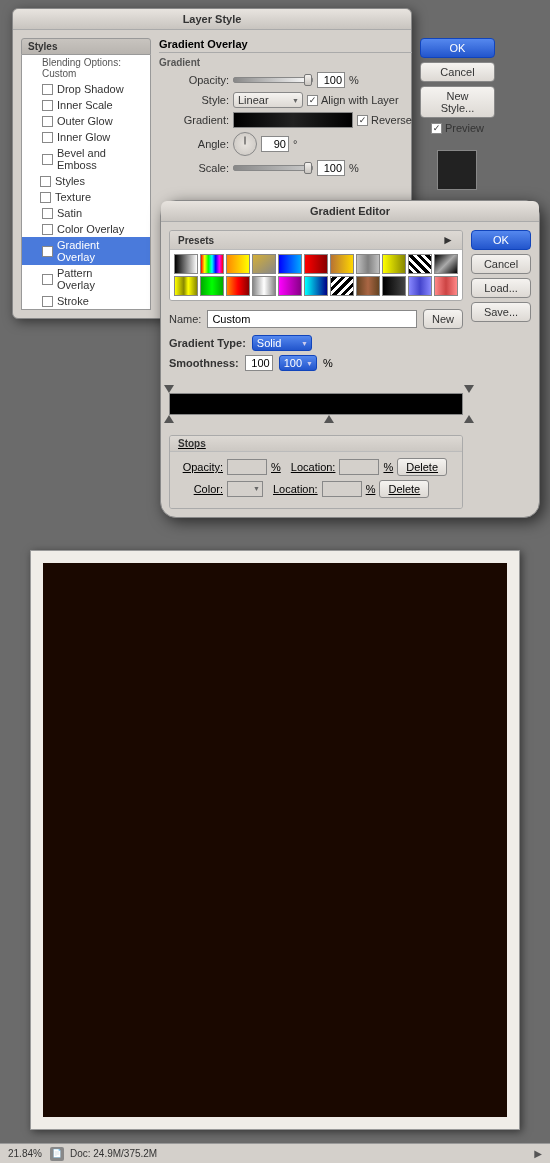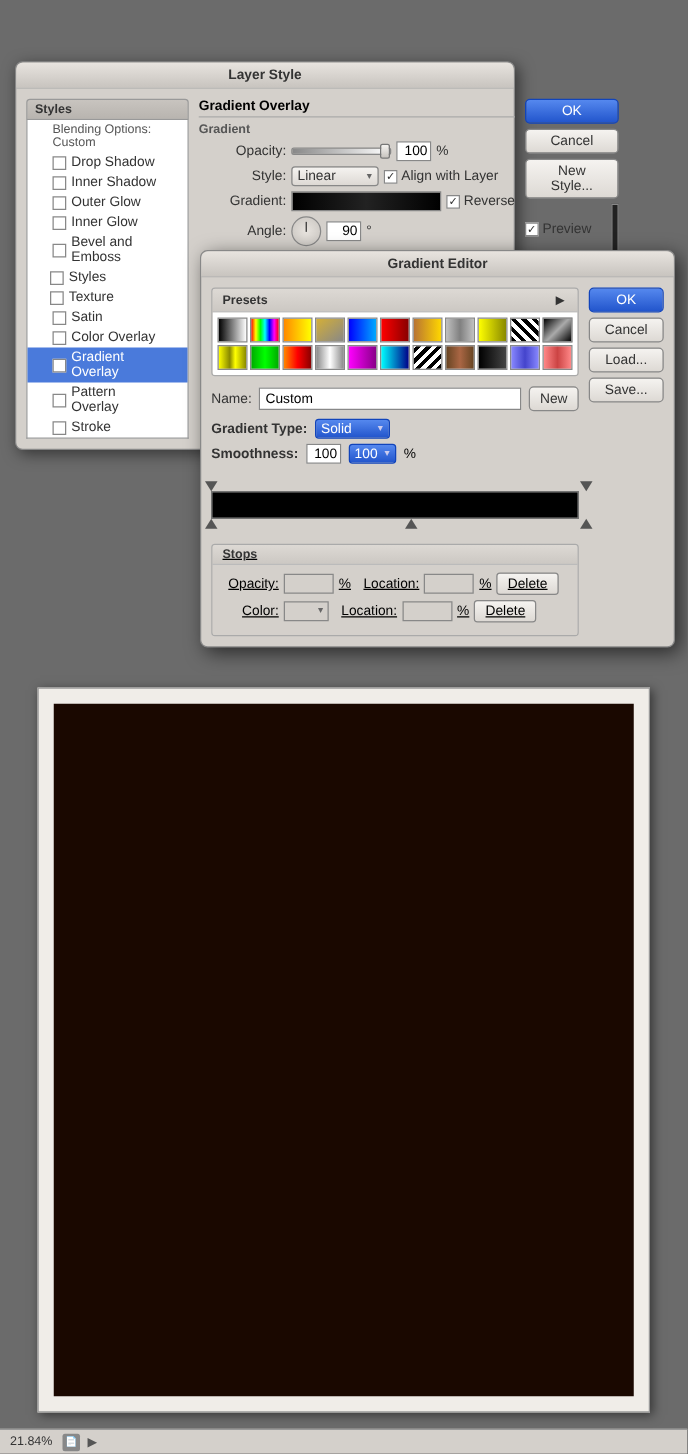--- a/index.html
+++ b/index.html
@@ -83,21 +83,20 @@
     
     .dialog-layer-style {
       position: absolute;
       top: 8px;
       left: 12px;
       width: 400px;
       background: #d4d0cb;
       border: 1px solid #888;
       border-radius: 6px;
       box-shadow: 3px 3px 12px rgba(0,0,0,0.5);
-      margin-top: 41px;
     }
 
     .dialog-titlebar {
       background: linear-gradient(to bottom, #e8e4df, #c8c4bf);
       border-bottom: 1px solid #aaa;
       border-radius: 6px 6px 0 0;
       padding: 4px 0;
       text-align: center;
       font-size: 11px;
       font-weight: bold;
@@ -355,34 +354,34 @@
     .preview-swatch {
       width: 40px;
       height: 40px;
       background: #222;
       border: 1px solid #888;
       margin: 0 auto;
     }
 
     .preview-area {
       display: flex;
-      flex-direction: row;
+      flex-direction: column;
       align-items: center;
       gap: 16px;
     }
 
     
     .dialog-gradient-editor {
       position: absolute;
       top: 200px;
       left: 160px;
       width: 380px;
       background: #d4d0cb;
       border: 1px solid #888;
-      border-radius: 6px;
+      border-radius: 16px;
       box-shadow: 4px 4px 15px rgba(0,0,0,0.6);
       z-index: 10;
     }
 
     .gradient-editor-body {
       padding: 8px;
       display: flex;
       gap: 8px;
     }
 
@@ -603,21 +602,21 @@
 
         <li>
           <span style="font-size:10px; color:#555;">Blending Options: Custom</span>
         </li>
         <li>
           <span class="checkbox-style"></span>
           <span>Drop Shadow</span>
         </li>
         <li>
           <span class="checkbox-style"></span>
-          <span>Inner Shadow</span>
+          <span>Inner Scale</span>
         </li>
         <li>
           <span class="checkbox-style"></span>
           <span>Outer Glow</span>
         </li>
         <li>
           <span class="checkbox-style"></span>
           <span>Inner Glow</span>
         </li>
         <li>
@@ -836,14 +835,15 @@
       <button class="btn">Cancel</button>
       <button class="btn">Load...</button>
       <button class="btn">Save...</button>
     </div>
   </div>
 </div>
 
 <div class="status-bar">
   <span class="zoom">21.84%</span>
   <div class="doc-icon">📄</div>
+  <span class="doc-info">Doc: 24.9M/375.2M</span>
   <span class="arrow-btn">▶</span>
 </div>
 
 </body></html>

